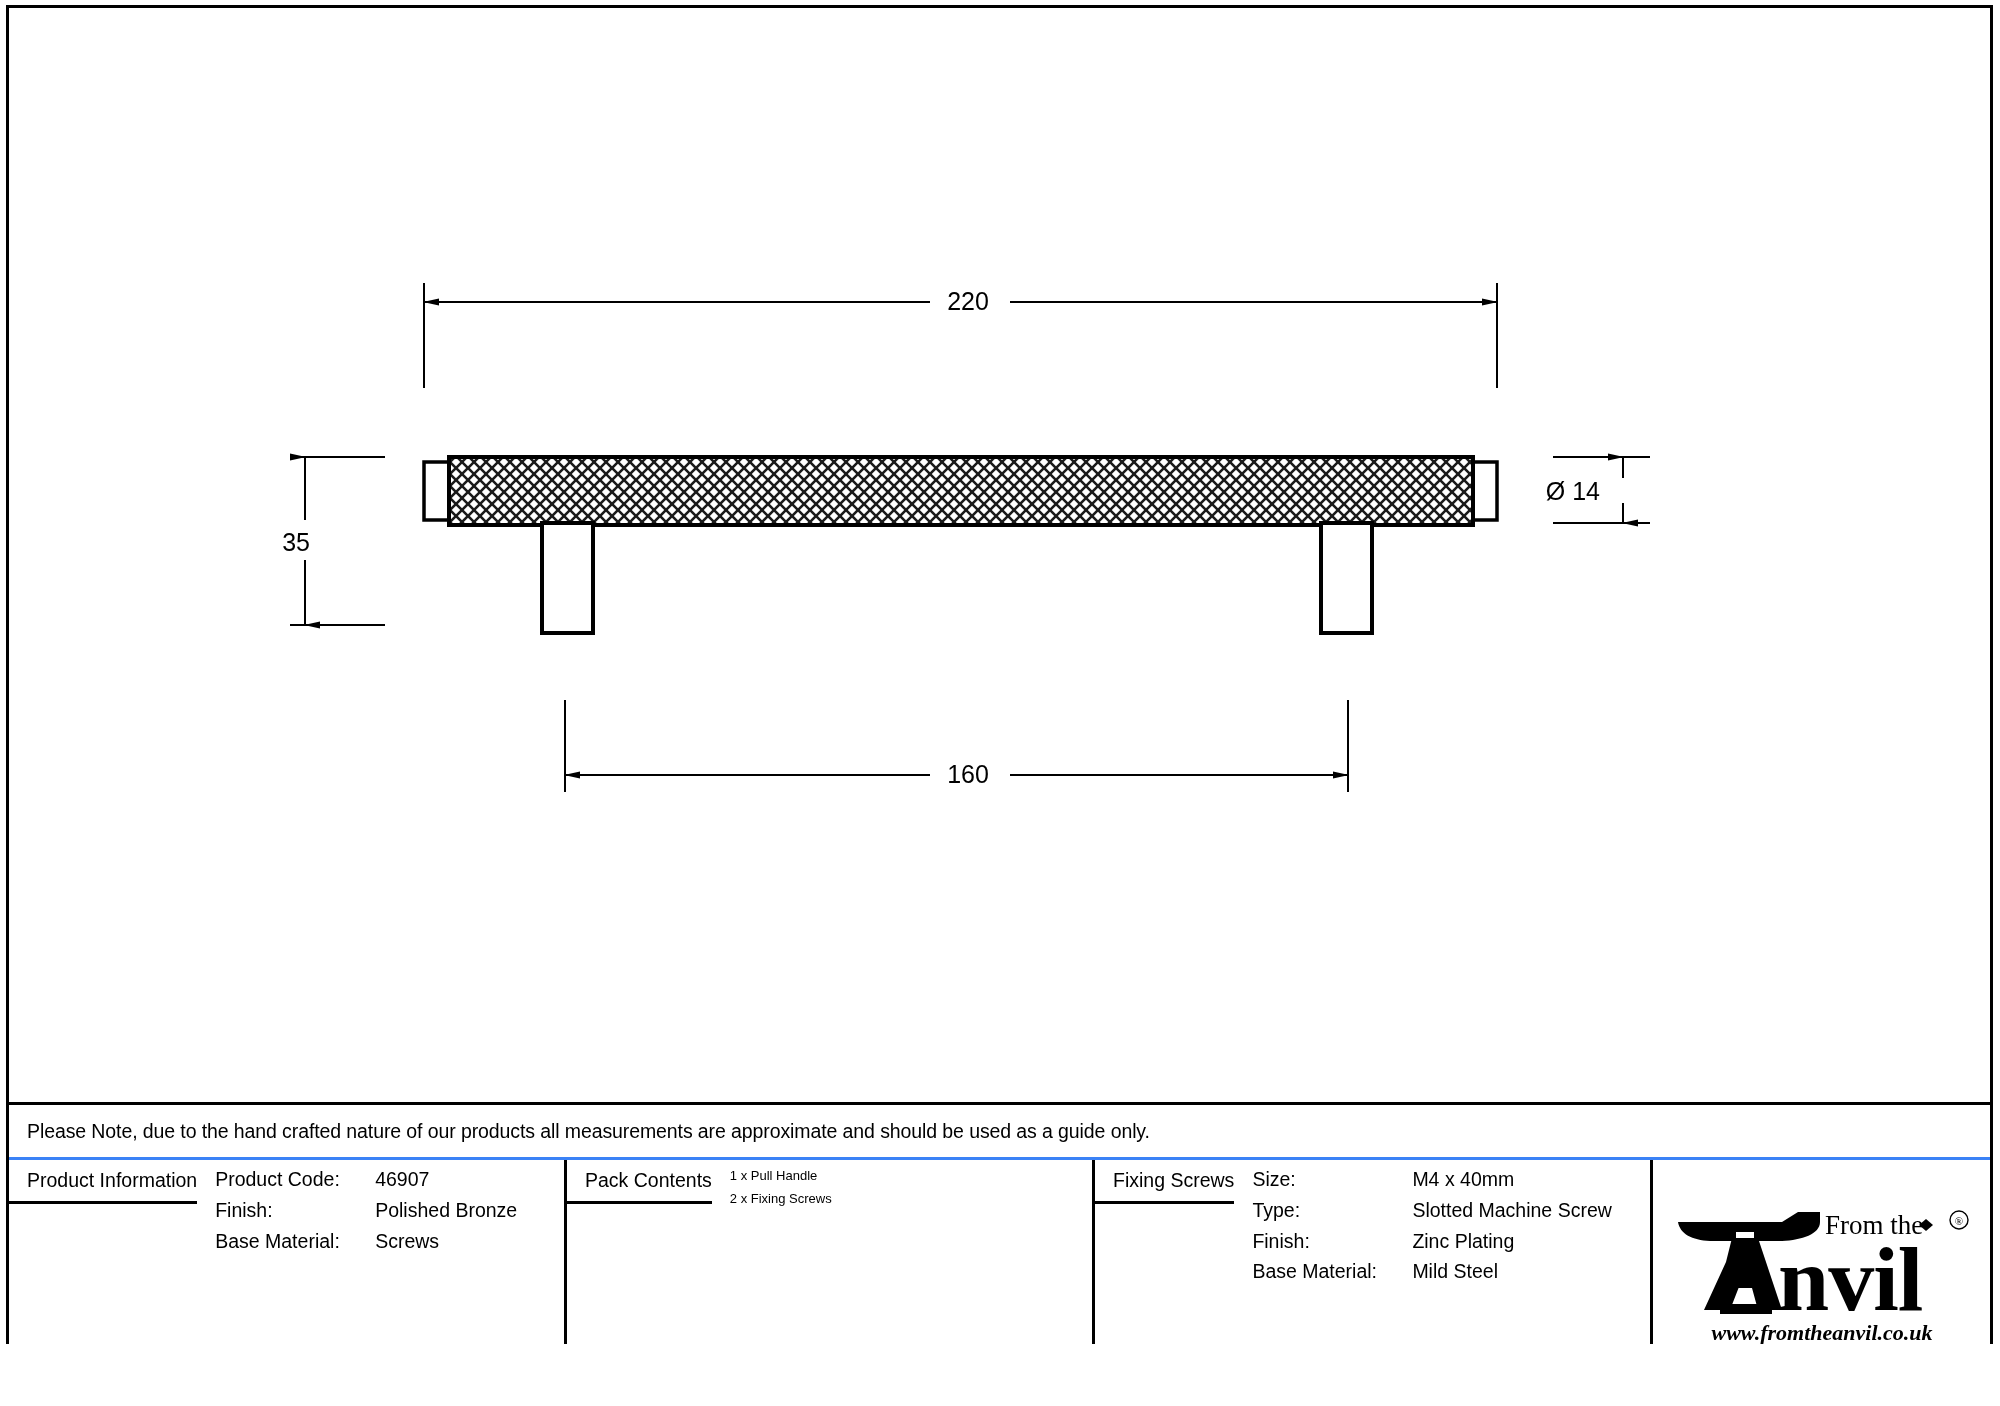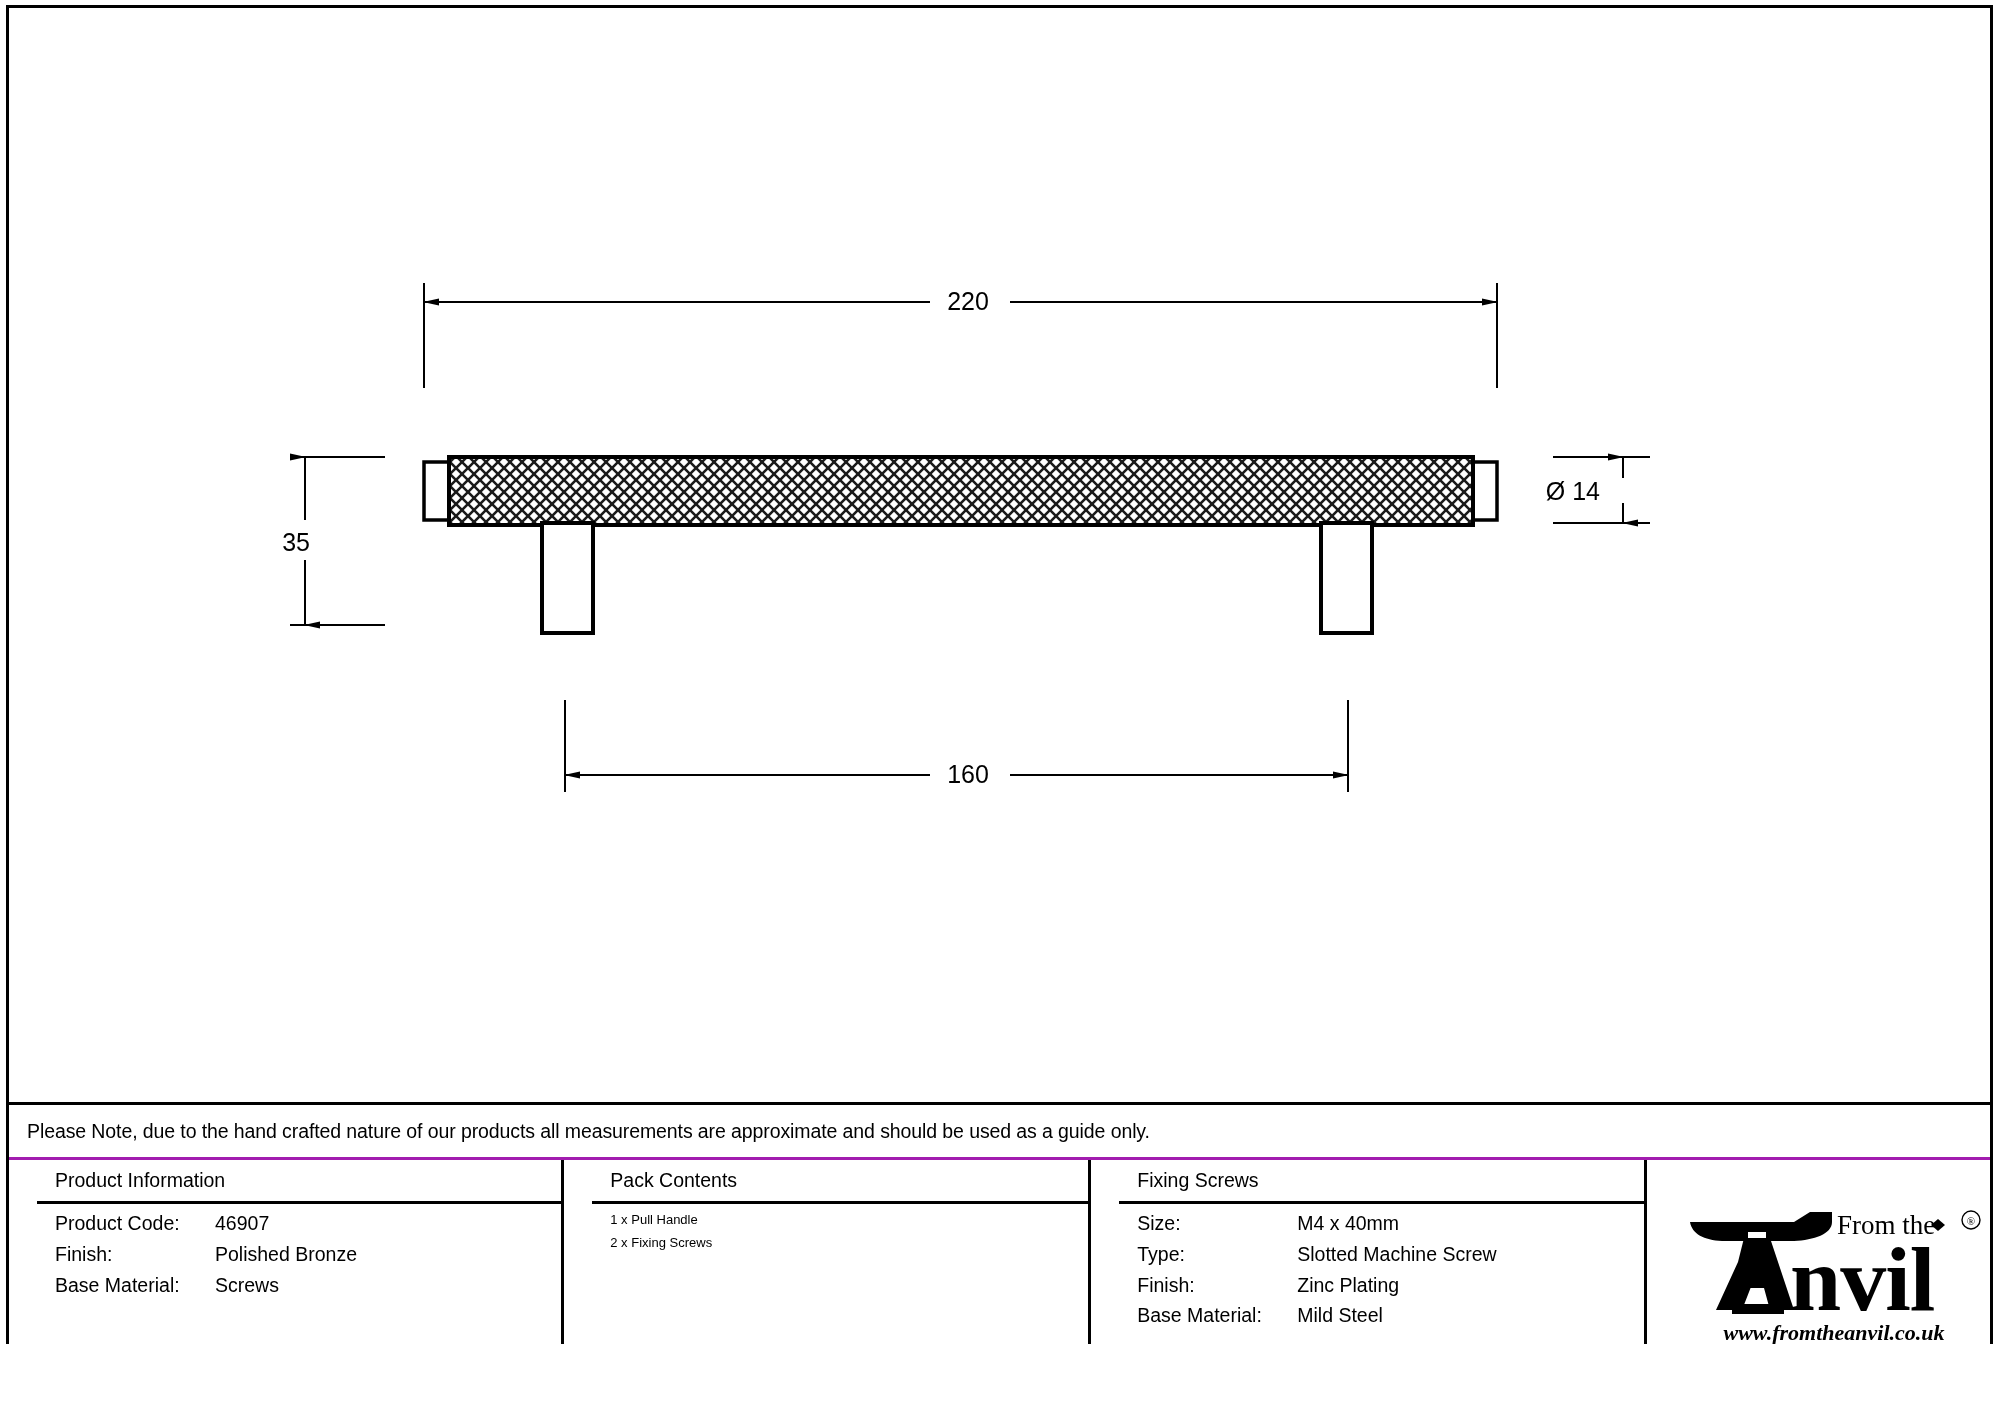--- a/index.html
+++ b/index.html
@@ -43,21 +43,21 @@
   }
 
   
   #note-band {
     position: absolute;
     left: 9px;
     top: 1102px;
     width: 1981px;
     height: 58px;
     border-top: 3px solid #000000;
-    border-bottom: 3px solid #a21caf;
+    border-bottom: 3px solid #3b82f6;
     box-sizing: border-box;
     display: flex;
     align-items: center;
   }
   #note-text {
     padding-left: 18px;
     font-size: 19.5px;
     letter-spacing: -0.1px;
     white-space: nowrap;
   }
@@ -69,22 +69,21 @@
     width: 1981px;
     height: 238px;
     display: flex;
     box-sizing: border-box;
   }
   .info-col {
     position: relative;
     box-sizing: border-box;
     border-right: 3px solid #000000;
     display: flex;
-    flex-direction: column;
-    margin-left: 28px;
+    flex-direction: row;
   }
   .info-col.col-product { width: 558px; }
   .info-col.col-pack    { width: 528px; }
   .info-col.col-screws  { width: 558px; }
   .info-col.col-logo    { width: 334px; border-right: none; }
 
   .col-header {
     height: 44px;
     border-bottom: 3px solid #000000;
     box-sizing: border-box;

